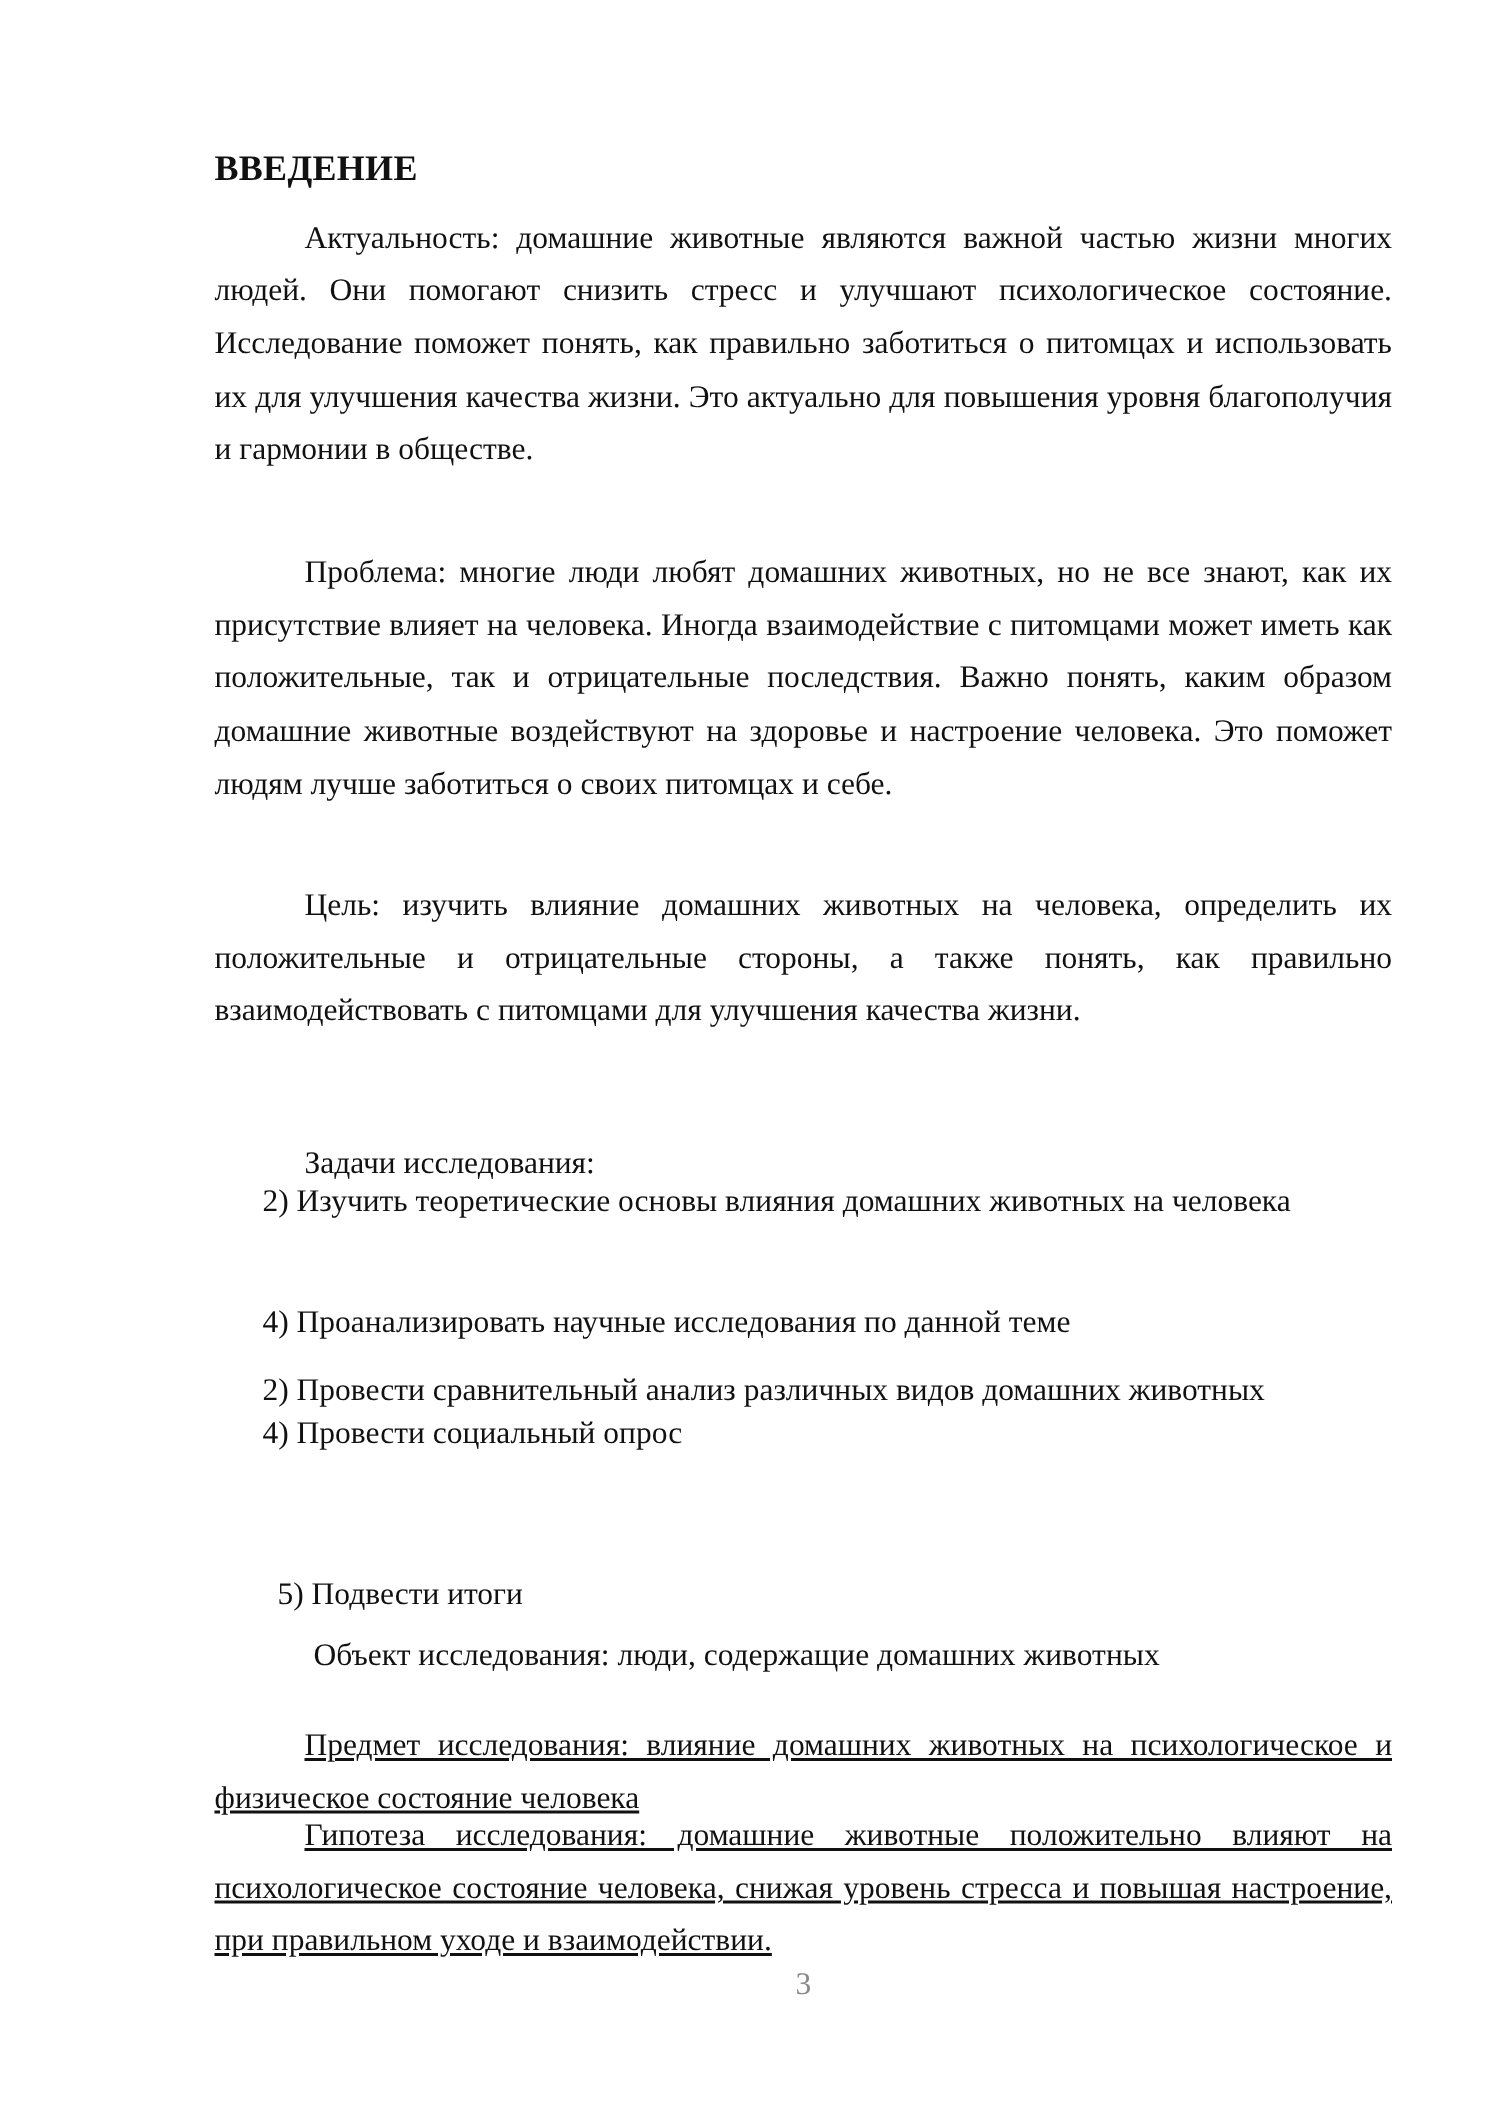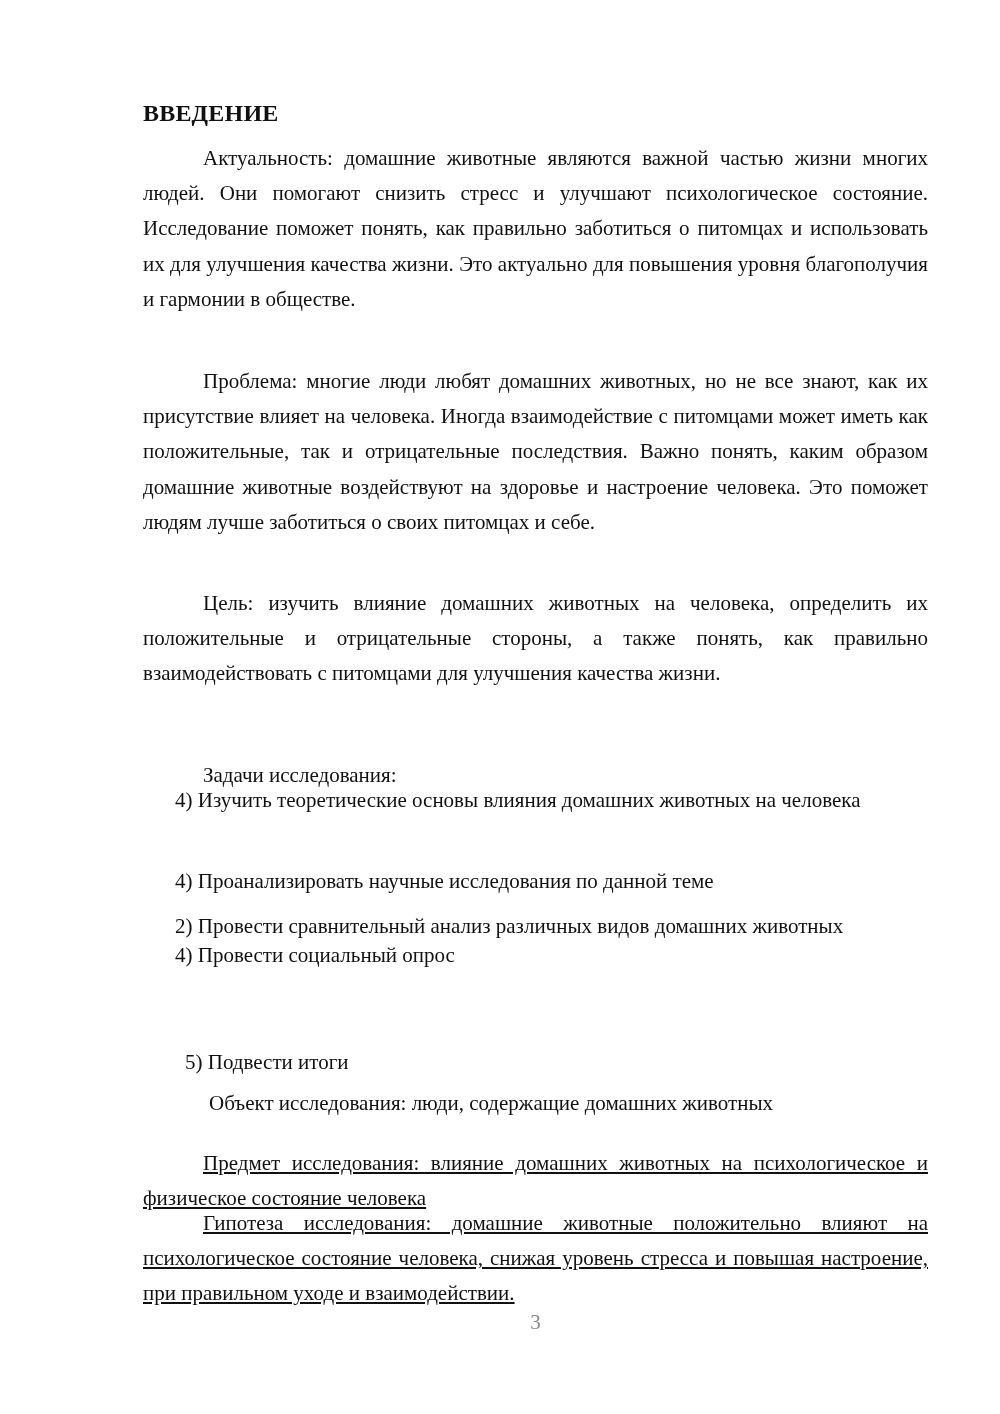--- a/index.html
+++ b/index.html
@@ -34,21 +34,21 @@
   <div class="title">ВВЕДЕНИЕ</div>
 
   <p class="para" style="top:141px;margin:0;">Актуальность: домашние животные являются важной частью жизни многих людей. Они помогают снизить стресс и улучшают психологическое состояние. Исследование поможет понять, как правильно заботиться о питомцах и использовать их для улучшения качества жизни. Это актуально для повышения уровня благополучия и гармонии в обществе.</p>
 
   <p class="para" style="top:364px;margin:0;">Проблема: многие люди любят домашних животных, но не все знают, как их присутствие влияет на человека. Иногда взаимодействие с питомцами может иметь как положительные, так и отрицательные последствия. Важно понять, каким образом домашние животные воздействуют на здоровье и настроение человека. Это поможет людям лучше заботиться о своих питомцах и себе.</p>
 
   <p class="para" style="top:586px;margin:0;">Цель: изучить влияние домашних животных на человека, определить их положительные и отрицательные стороны, а также понять, как правильно взаимодействовать с питомцами для улучшения качества жизни.</p>
 
   <p class="para" style="top:758px;margin:0;">Задачи исследования:</p>
 
-  <p class="para list-item" style="top:783px;margin:0;">4) Изучить теоретические основы влияния домашних животных на человека</p>
+  <p class="para list-item" style="top:783px;margin:0;">2) Изучить теоретические основы влияния домашних животных на человека</p>
   <p class="para list-item" style="top:864px;margin:0;">4) Проанализировать научные исследования по данной теме</p>
   <p class="para list-item" style="top:909px;margin:0;">2) Провести сравнительный анализ различных видов домашних животных</p>
   <p class="para list-item" style="top:938px;margin:0;">4) Провести социальный опрос</p>
   <p class="para list-item" style="top:1035px;margin:10px;">5) Подвести итоги</p>
 
   <p class="para" style="top:1080px;margin:6px;">Объект исследования: люди, содержащие домашних животных</p>
 
   <p class="para" style="top:1146px;margin:0;text-decoration:underline;">Предмет исследования: влияние домашних животных на психологическое и физическое состояние человека</p>
 
   <p class="para" style="top:1206px;margin:0;text-decoration:underline;">Гипотеза исследования: домашние животные положительно влияют на психологическое состояние человека, снижая уровень стресса и повышая настроение, при правильном уходе и взаимодействии.</p>

